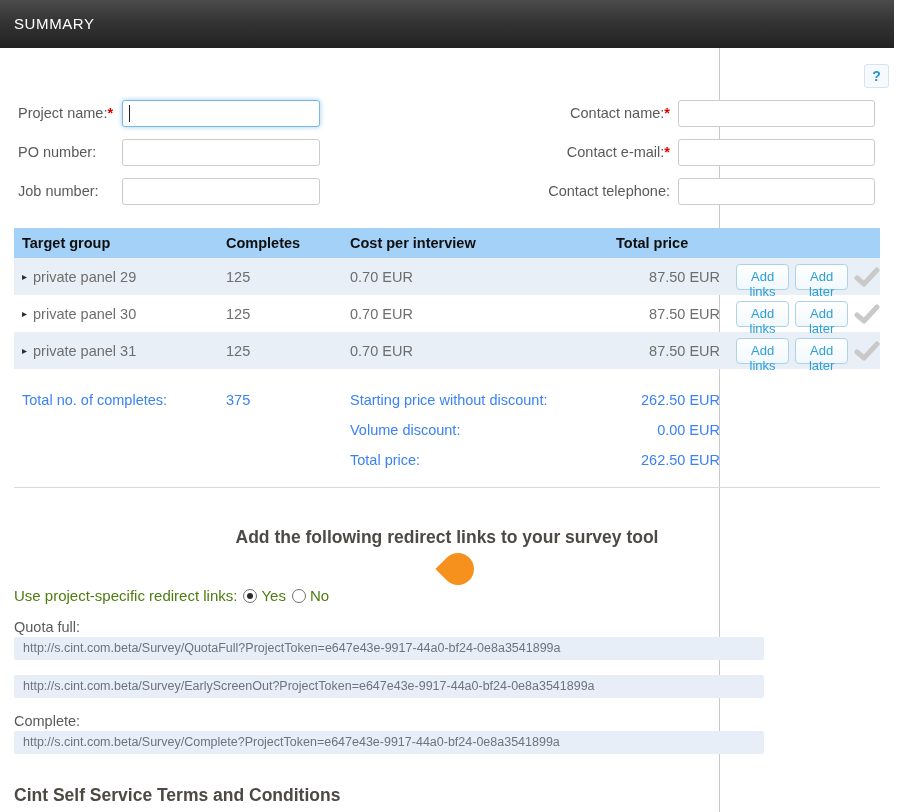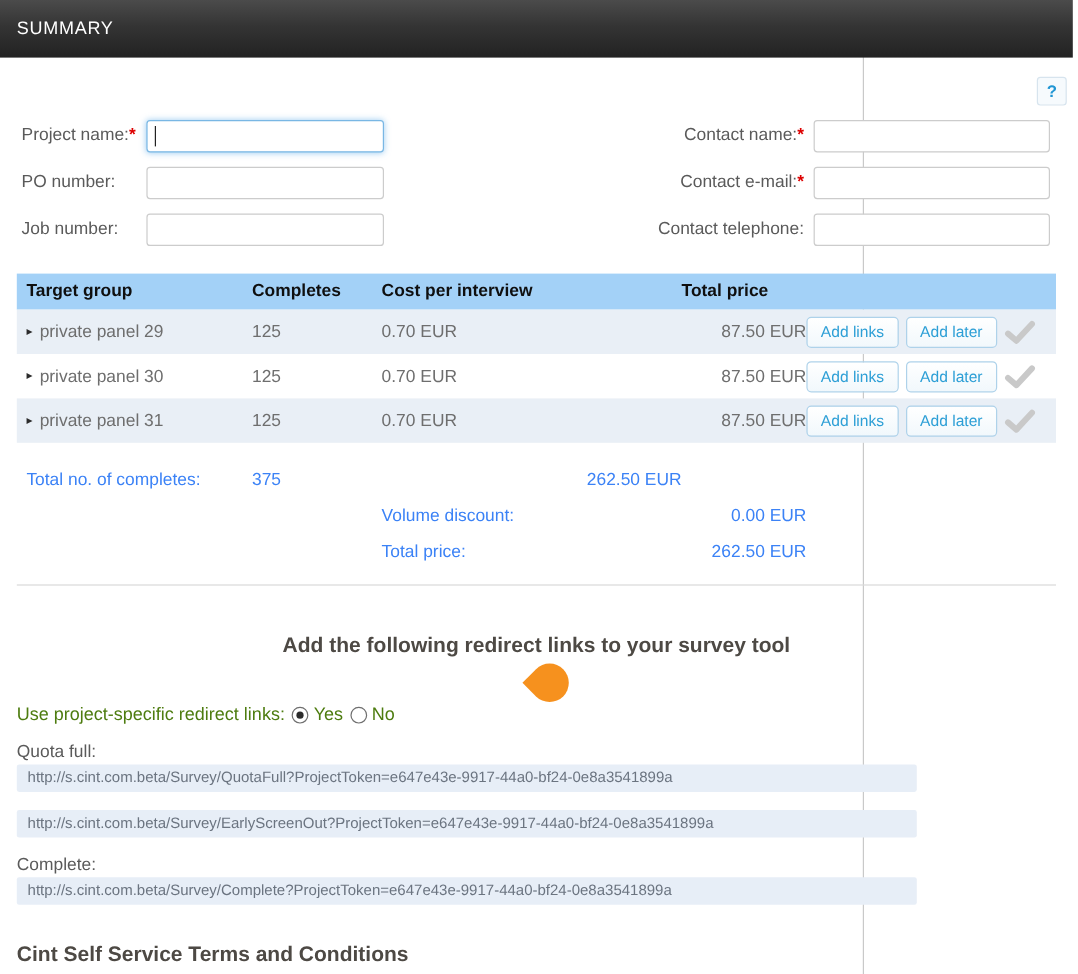--- a/index.html
+++ b/index.html
@@ -43,21 +43,21 @@
     position:absolute; height:27px; border:1px solid #cccccc; border-radius:3px;
     background:#ffffff; font-size:14px; color:#333; padding:0 6px; outline:none;
   }
   .finput.left { left:122px; width:198px; }
   .finput.right { left:678px; width:197px; }
   .finput.focused { border-color:#79b7e4; box-shadow:0 0 5px rgba(102,175,233,.65); }
   .caret { position:absolute; left:129px; top:5px; width:1px; height:17px; background:#222; }
 
   
   .price-table { position:absolute; top:228px; left:14px; width:866px; font-size:14.5px; }
-  .trow { display:grid; grid-template-columns:196px 108px 250px 104px 1fr; align-items:center; }
+  .trow { display:grid; grid-template-columns:196px 108px 250px 104px 1fr; align-items:center;gap:16px; }
   .thead { background:#a3d1f7; height:30px; font-weight:bold; color:#0f0f0f; }
   .tbody-row { height:37px; color:#6e6e6e; }
   .tbody-row.alt { background:#e9eff6; }
   .c1 { padding-left:8px; display:flex; align-items:center; }
   .expand { color:#2b2b2b; font-size:10px; margin-right:6px; cursor:pointer; }
   .c4 { text-align:right; }
   .thead .c4 { text-align:left; }
   .c5 { display:flex; justify-content:flex-start; align-items:center; gap:6px; padding-right:0; }
   .mini-btn {
     font-family:inherit; font-size:13px; color:#2d9fd6;
@@ -187,20 +187,21 @@
         <svg class="check" viewBox="0 0 26 22">
             <polyline points="3,12 10,18 23,4" fill="none" stroke="#c9c9c9" stroke-width="5" stroke-linecap="round" stroke-linejoin="round"></polyline>
           </svg>
       </div>
     </div>
 
     <div class="totals">
       <div class="trow">
         <div class="c1">Total no. of completes:</div>
         <div>375</div>
+        <div>Starting price without discount:</div>
         <div class="c4">262.50 EUR</div>
         <div></div>
       </div>
       <div class="trow">
         <div></div>
           <div></div>
         <div>Volume discount:</div>
         <div class="c4">0.00 EUR</div>
         <div></div>
       </div>

